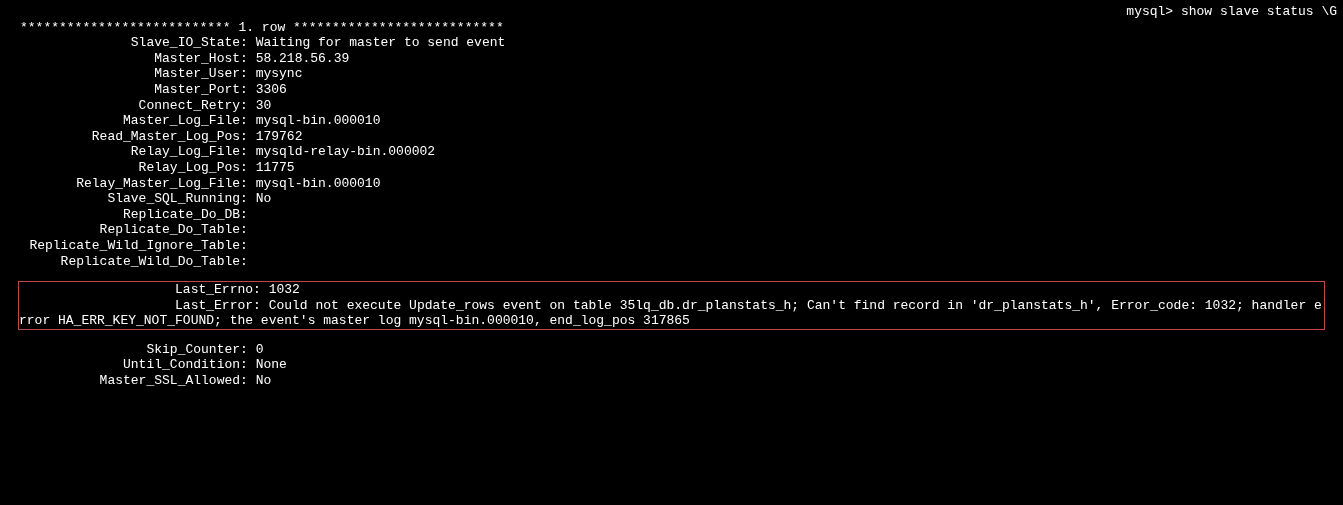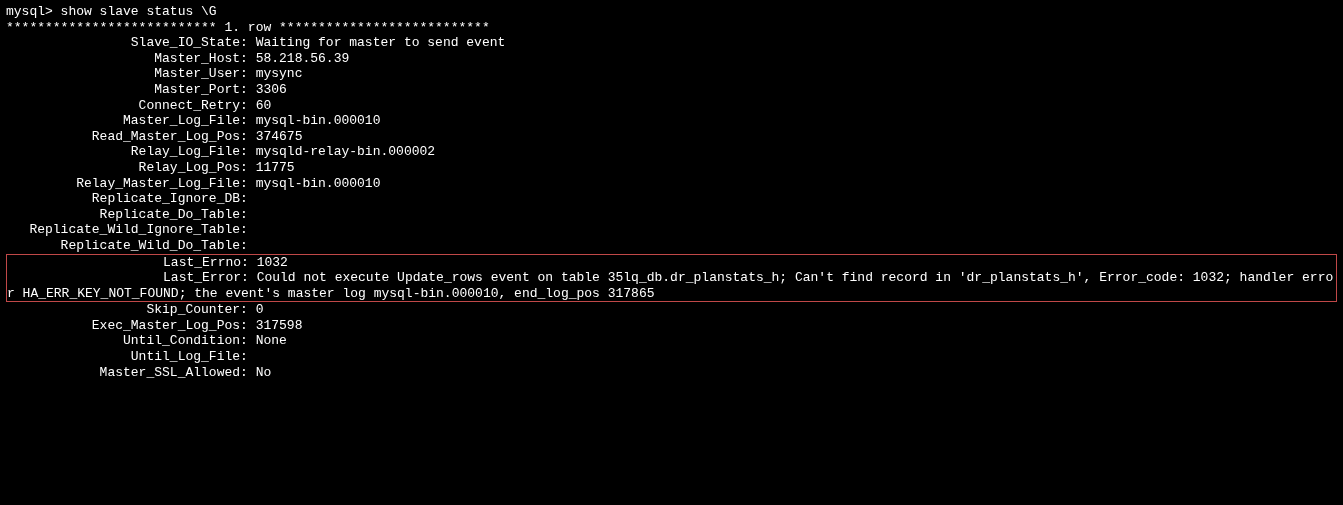--- a/index.html
+++ b/index.html
@@ -13,30 +13,32 @@
       font-family: 'Consolas', 'Monaco', 'Courier New', monospace;
       font-size: 13px;
       line-height: 1.2;
       padding: 4px 6px;
       width: 1343px;
       height: 505px;
       overflow: hidden;
     }
     .prompt-line {
       white-space: pre;
+      text-align: right;
     }
     .row-header {
       white-space: pre;
+      margin-left: 14px;
     }
     .status-row {
       white-space: pre;
     }
     .highlight-box {
       border: 1px solid #c04848;
-      margin: 0;
+      margin: 12px;
       white-space: pre-wrap;
       word-break: break-all;
     }
     .label {
       display: inline;
     }
     .value {
       display: inline;
     }
     .error-line {
@@ -47,29 +49,28 @@
 </head>
 <body>
 
 <div class="prompt-line">mysql&gt; show slave status \G</div>
 <div class="row-header">*************************** 1. row ***************************</div>
 <div id="output-container">
     <div class="status-row"><span class="label">                Slave_IO_State</span>: <span class="value">Waiting for master to send event</span></div>
     <div class="status-row"><span class="label">                   Master_Host</span>: <span class="value">58.218.56.39</span></div>
     <div class="status-row"><span class="label">                   Master_User</span>: <span class="value">mysync</span></div>
     <div class="status-row"><span class="label">                   Master_Port</span>: <span class="value">3306</span></div>
-    <div class="status-row"><span class="label">                 Connect_Retry</span>: <span class="value">60</span></div>
+    <div class="status-row"><span class="label">                 Connect_Retry</span>: <span class="value">30</span></div>
     <div class="status-row"><span class="label">               Master_Log_File</span>: <span class="value">mysql-bin.000010</span></div>
-    <div class="status-row"><span class="label">           Read_Master_Log_Pos</span>: <span class="value">374675</span></div>
+    <div class="status-row"><span class="label">           Read_Master_Log_Pos</span>: <span class="value">179762</span></div>
     <div class="status-row"><span class="label">                Relay_Log_File</span>: <span class="value">mysqld-relay-bin.000002</span></div>
     <div class="status-row"><span class="label">                 Relay_Log_Pos</span>: <span class="value">11775</span></div>
     <div class="status-row"><span class="label">         Relay_Master_Log_File</span>: <span class="value">mysql-bin.000010</span></div>
-    <div class="status-row"><span class="label">           Replicate_Ignore_DB</span>: <span class="value"></span></div>
+    <div class="status-row"><span class="label">             Slave_SQL_Running</span>: <span class="value">No</span></div>
+    <div class="status-row"><span class="label">               Replicate_Do_DB</span>: <span class="value"></span></div>
     <div class="status-row"><span class="label">            Replicate_Do_Table</span>: <span class="value"></span></div>
     <div class="status-row"><span class="label">   Replicate_Wild_Ignore_Table</span>: <span class="value"></span></div>
     <div class="status-row"><span class="label">       Replicate_Wild_Do_Table</span>: <span class="value"></span></div>
     <div class="highlight-box"><div class="error-line"><span class="label">                    Last_Errno</span>: <span class="value">1032</span></div><div class="error-line"><span class="label">                    Last_Error</span>: <span class="value">Could not execute Update_rows event on table 35lq_db.dr_planstats_h; Can't find record in 'dr_planstats_h', Error_code: 1032; handler error HA_ERR_KEY_NOT_FOUND; the event's master log mysql-bin.000010, end_log_pos 317865</span></div></div>
     <div class="status-row"><span class="label">                  Skip_Counter</span>: <span class="value">0</span></div>
-    <div class="status-row"><span class="label">           Exec_Master_Log_Pos</span>: <span class="value">317598</span></div>
     <div class="status-row"><span class="label">               Until_Condition</span>: <span class="value">None</span></div>
-    <div class="status-row"><span class="label">                Until_Log_File</span>: <span class="value"></span></div>
     <div class="status-row"><span class="label">            Master_SSL_Allowed</span>: <span class="value">No</span></div>
   </div>
 
 </body></html>

